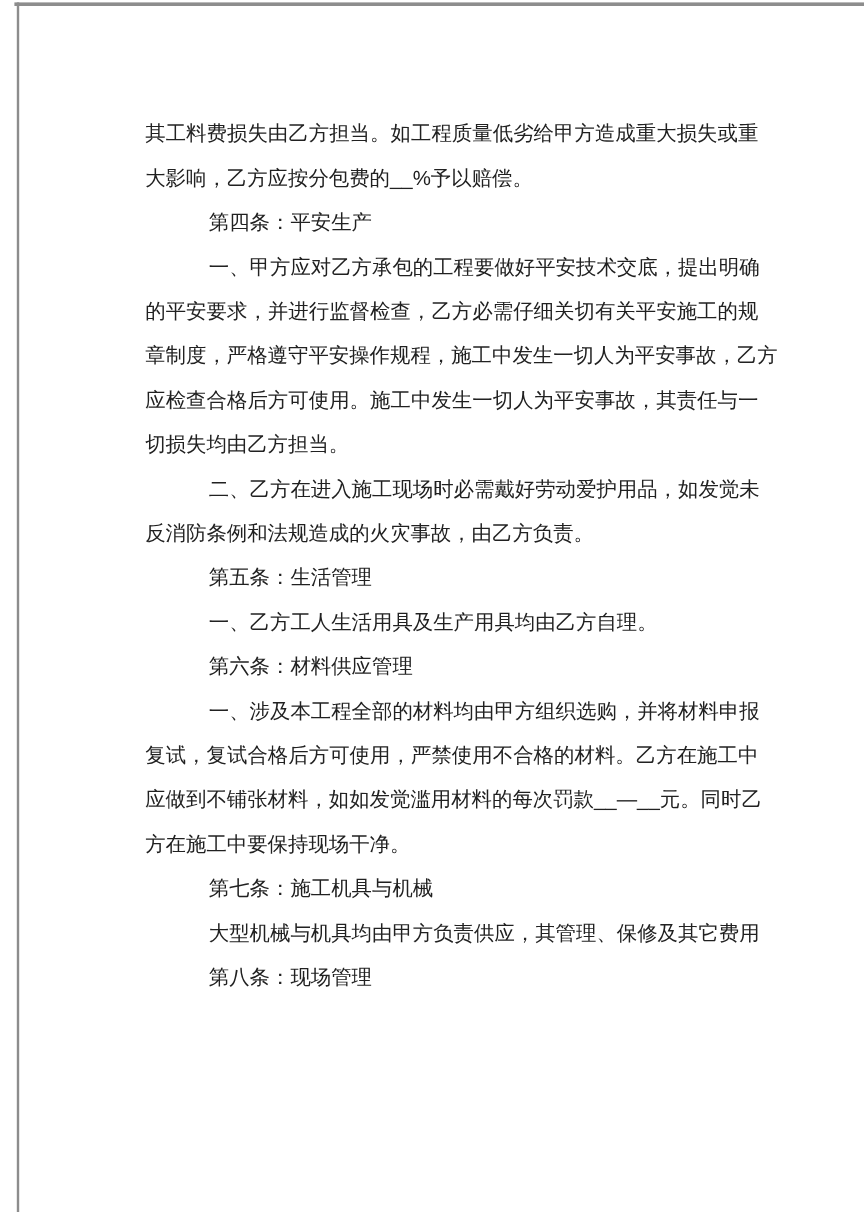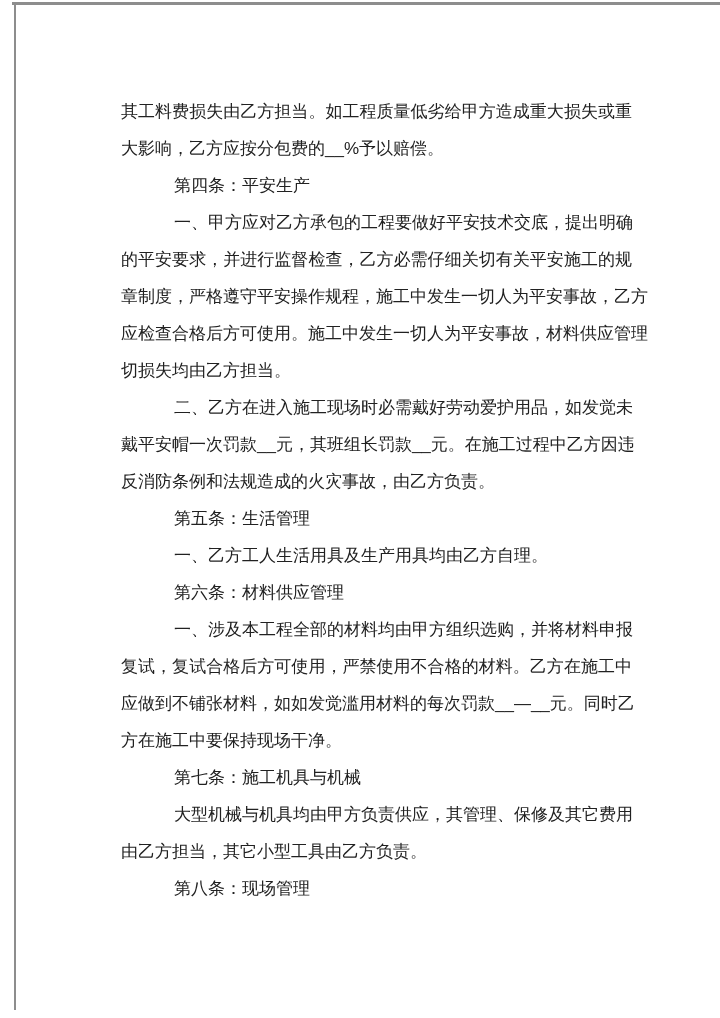--- a/index.html
+++ b/index.html
@@ -63,30 +63,28 @@
 <div class="page">
   <div class="border-top"></div>
   <div class="border-left"></div>
   <div class="content">
       <div class="line">其工料费损失由乙方担当。如工程质量低劣给甲方造成重大损失或重</div>
       <div class="line last">大影响，乙方应按分包费的__%予以赔偿。</div>
       <div class="line indent last">第四条：平安生产</div>
       <div class="line indent">一、甲方应对乙方承包的工程要做好平安技术交底，提出明确</div>
       <div class="line">的平安要求，并进行监督检查，乙方必需仔细关切有关平安施工的规</div>
       <div class="line">章制度，严格遵守平安操作规程，施工中发生一切人为平安事故，乙方</div>
-      <div class="line">应检查合格后方可使用。施工中发生一切人为平安事故，材料供应管理</div>
+      <div class="line">应检查合格后方可使用。施工中发生一切人为平安事故，其责任与一</div>
       <div class="line last">切损失均由乙方担当。</div>
       <div class="line indent">二、乙方在进入施工现场时必需戴好劳动爱护用品，如发觉未</div>
-      <div class="line">戴平安帽一次罚款__元，其班组长罚款__元。在施工过程中乙方因违</div>
       <div class="line last">反消防条例和法规造成的火灾事故，由乙方负责。</div>
       <div class="line indent last">第五条：生活管理</div>
       <div class="line indent last">一、乙方工人生活用具及生产用具均由乙方自理。</div>
       <div class="line indent last">第六条：材料供应管理</div>
       <div class="line indent">一、涉及本工程全部的材料均由甲方组织选购，并将材料申报</div>
       <div class="line">复试，复试合格后方可使用，严禁使用不合格的材料。乙方在施工中</div>
       <div class="line">应做到不铺张材料，如如发觉滥用材料的每次罚款__—__元。同时乙</div>
       <div class="line last">方在施工中要保持现场干净。</div>
       <div class="line indent last">第七条：施工机具与机械</div>
       <div class="line indent">大型机械与机具均由甲方负责供应，其管理、保修及其它费用</div>
-      <div class="line last">由乙方担当，其它小型工具由乙方负责。</div>
       <div class="line indent last">第八条：现场管理</div>
     </div>
 </div>
 
 </body></html>

